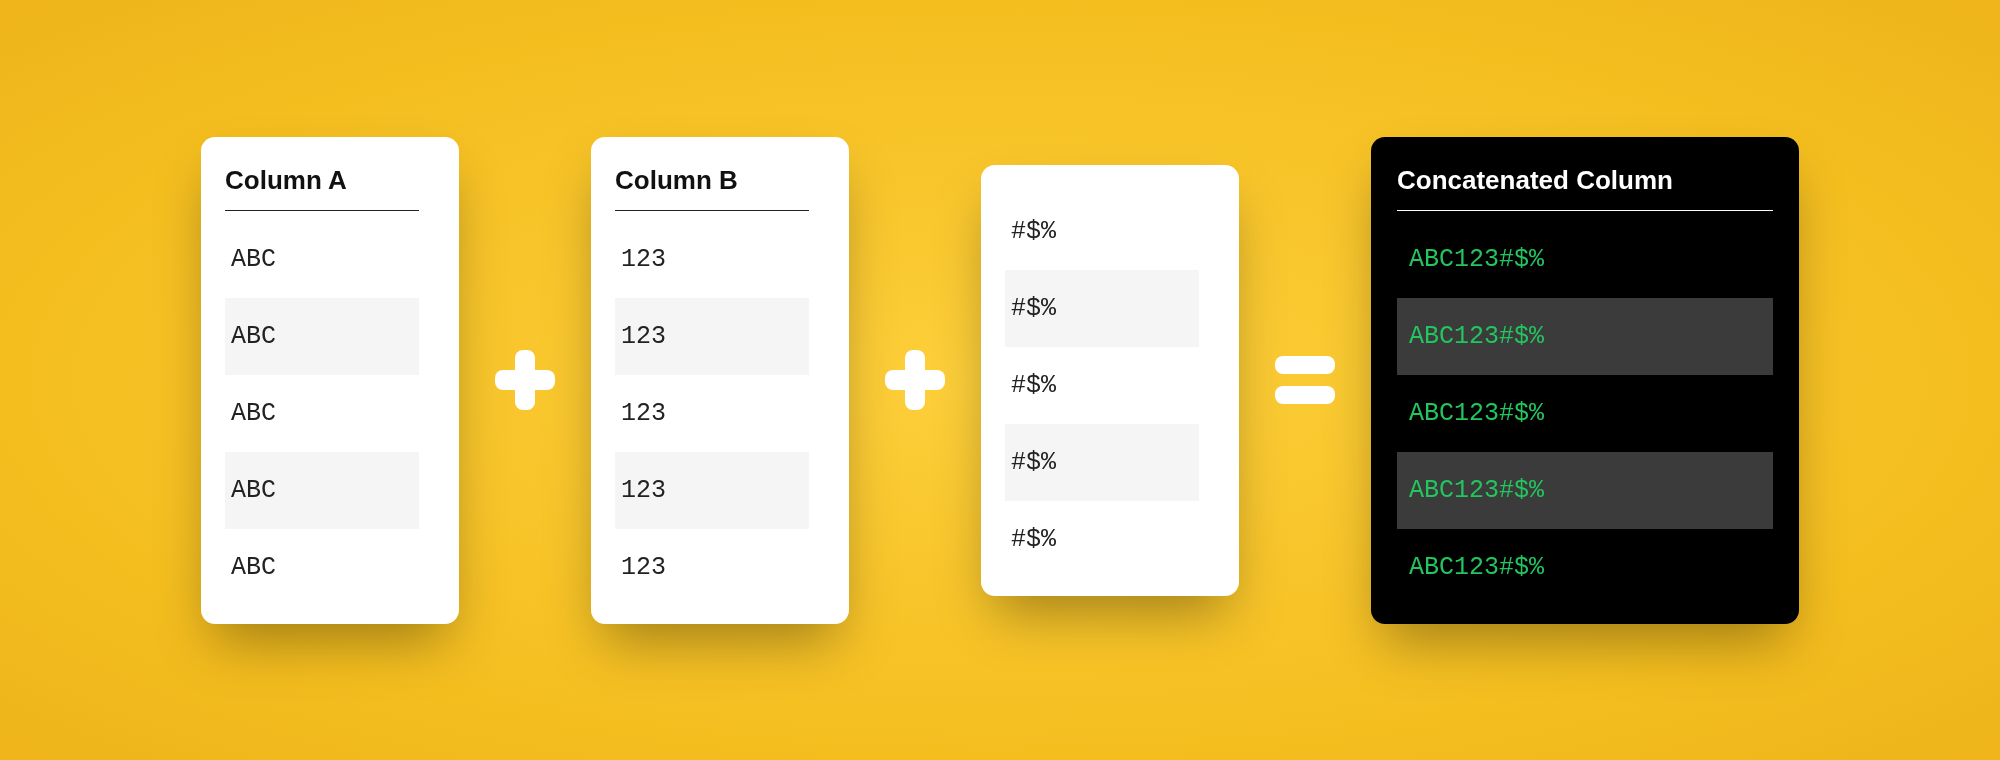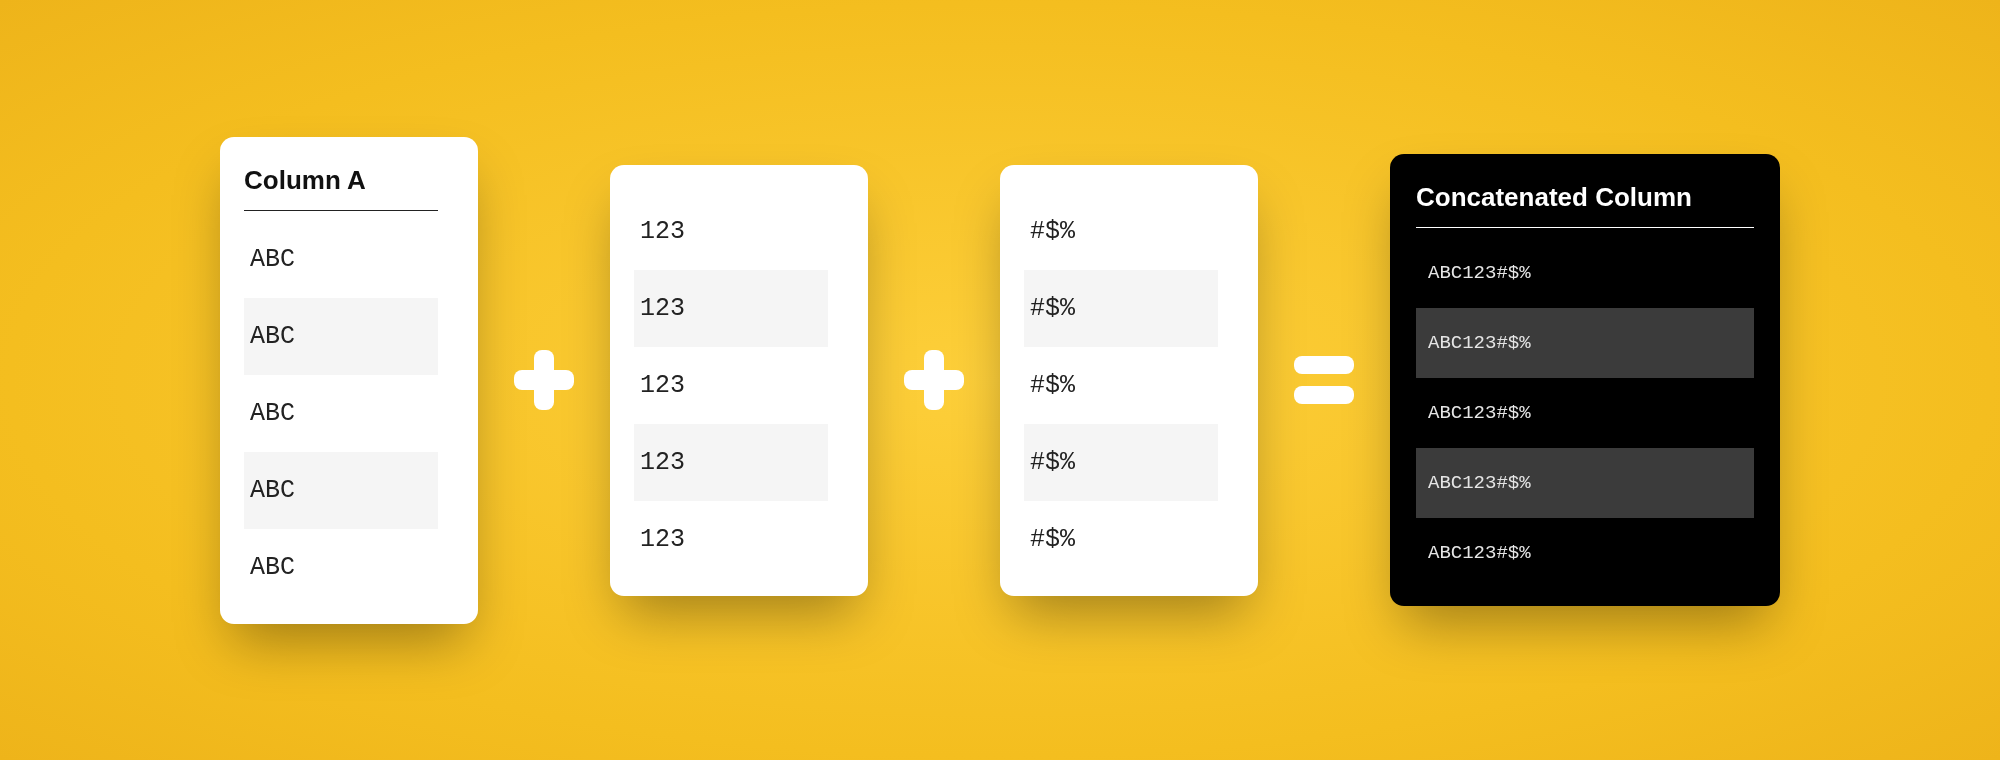--- a/index.html
+++ b/index.html
@@ -21,21 +21,21 @@
   .card {
     background: #ffffff;
     border-radius: 14px;
     width: 258px;
     padding: 28px 40px 18px 24px;
     box-shadow: 0 28px 55px -12px rgba(0,0,0,0.35);
   }
   .card.dark {
     background: #000000;
     color: #ffffff;
-    width: 390px;
+    width: 428px;
     padding: 28px 26px 18px 26px;
   }
   .card-header {
     font-weight: 700;
     font-size: 26px;
     color: #111;
     padding-bottom: 14px;
     border-bottom: 1.5px solid #222;
     margin-bottom: 10px;
   }
@@ -44,22 +44,22 @@
     border-bottom: 1.5px solid #fff;
   }
   .row {
     font-size: 25px;
     color: #222;
     padding: 24px 6px;
     font-weight: 400;
     font-family: Liberation Mono, monospace;
   }
   .card.dark .row {
-    color: #e5e5e5;
-    font-size: 19px;
+    color: #22c55e;
+    font-size: 25px;
     padding: 24px 12px;
   }
   .row.alt {
     background: #f5f5f5;
   }
   .card.dark .row.alt {
     background: #3b3b3b;
   }
   .op {
     color: #ffffff;
@@ -121,20 +121,21 @@
     <div class="row">ABC</div>
     <div class="row alt">ABC</div>
     <div class="row">ABC</div>
   </div>
 
   <div class="op">
       <div class="plus-icon"></div>
     </div>
 
   <div class="card">
+    <div class="card-header">Column B</div>
     <div class="row">123</div>
     <div class="row alt">123</div>
     <div class="row">123</div>
     <div class="row alt">123</div>
     <div class="row">123</div>
   </div>
 
   <div class="op">
       <div class="plus-icon"></div>
     </div>

